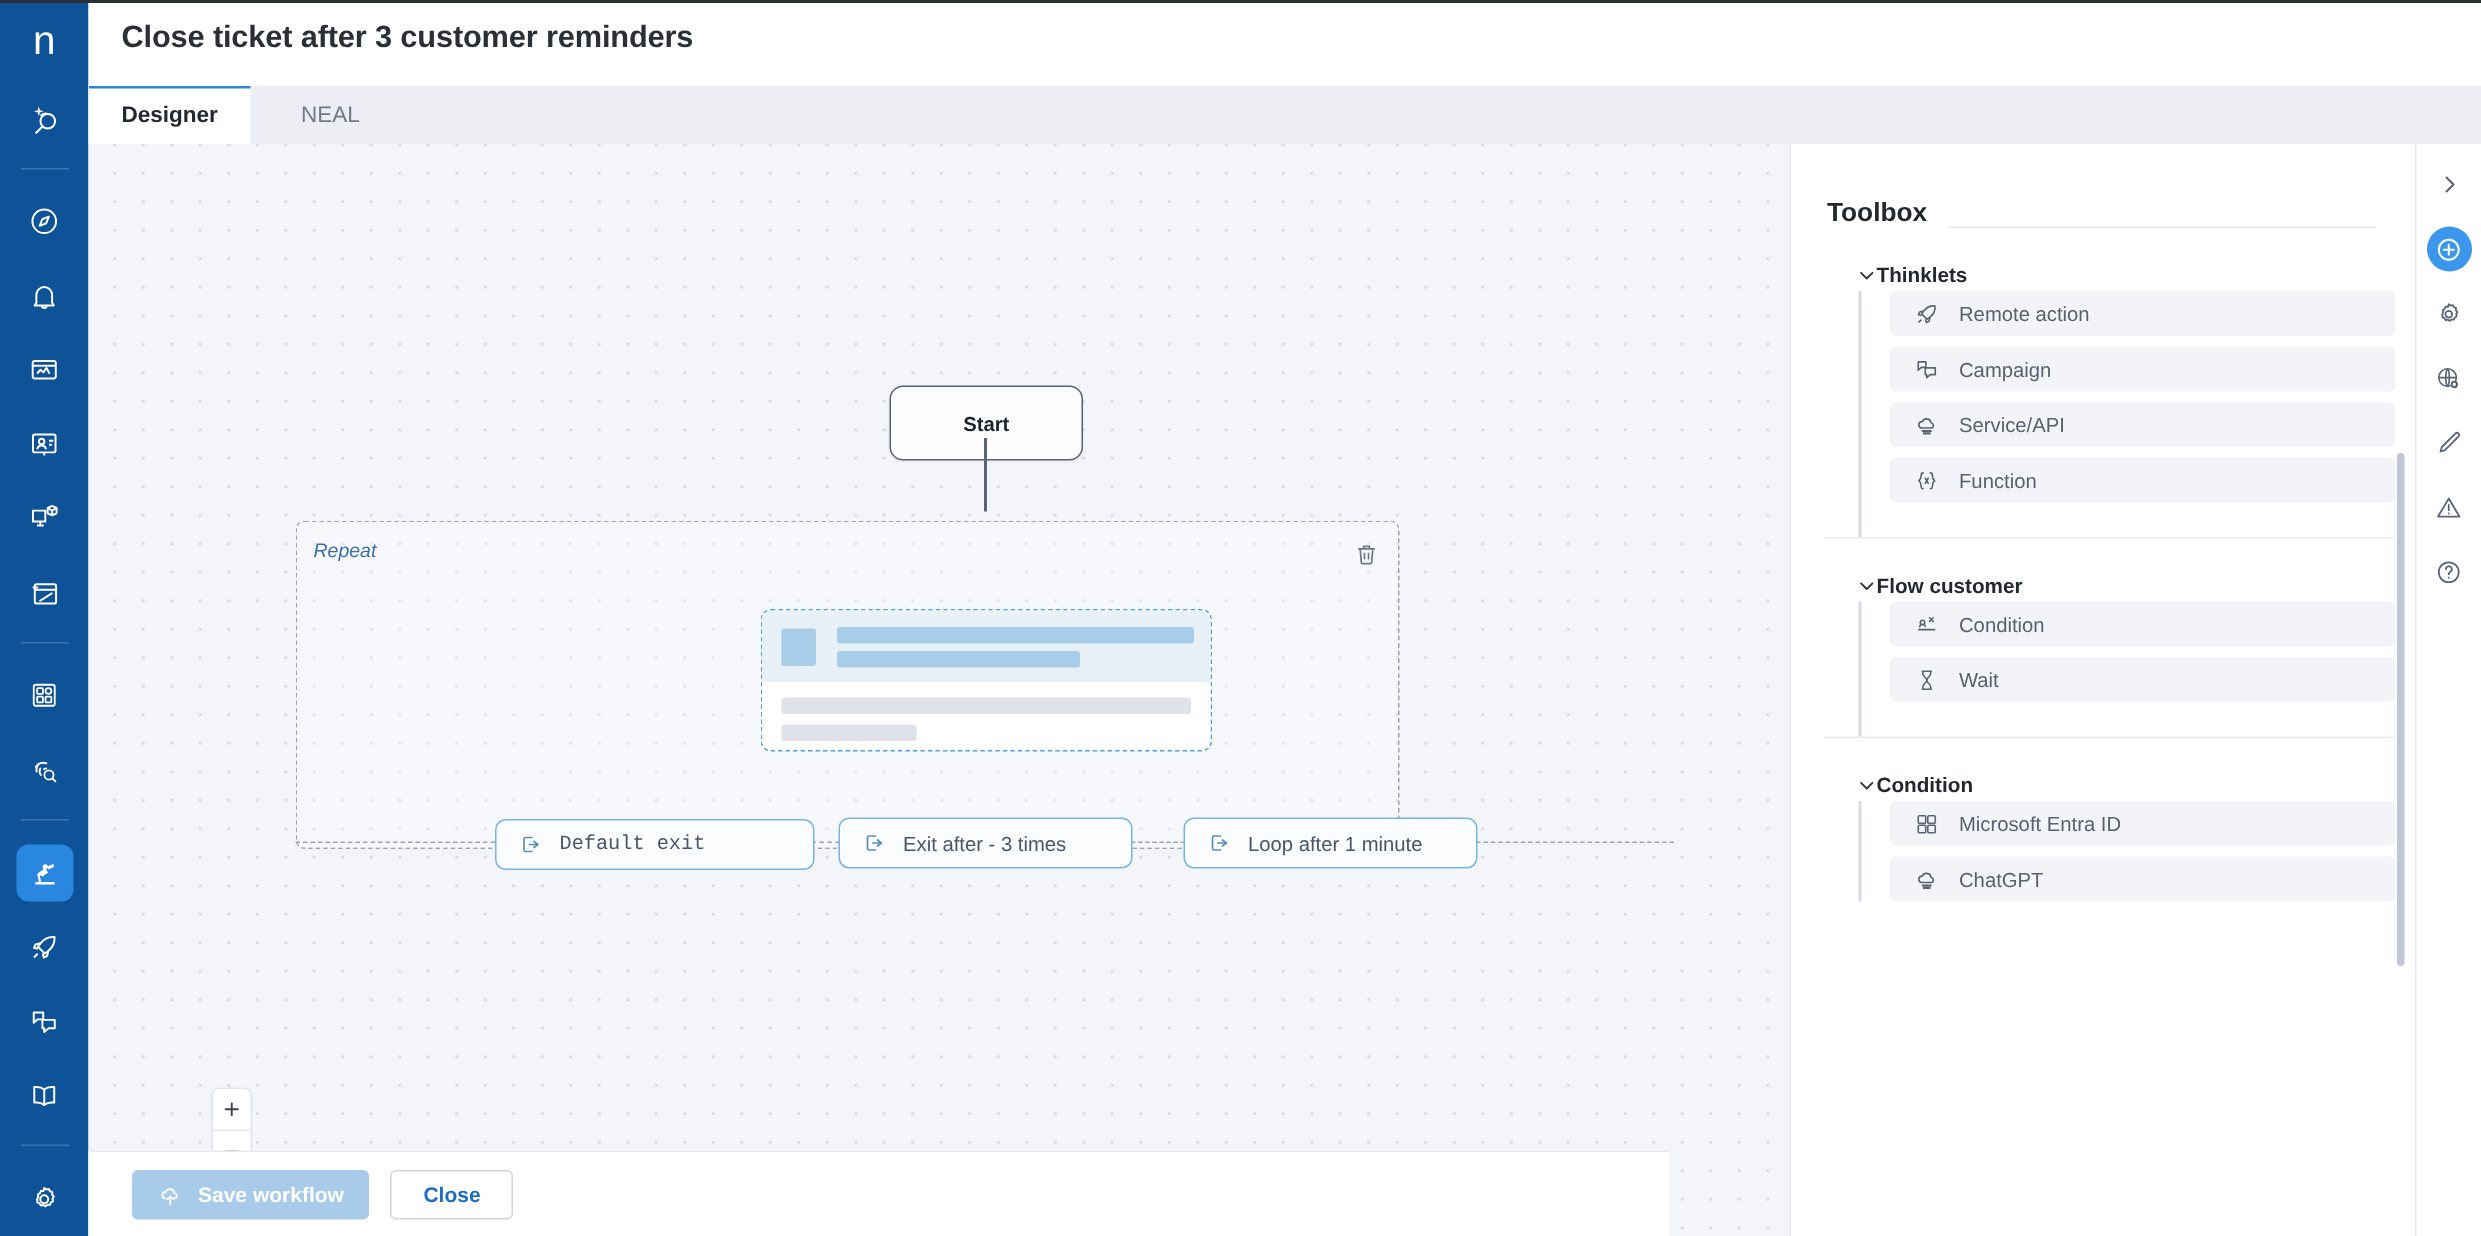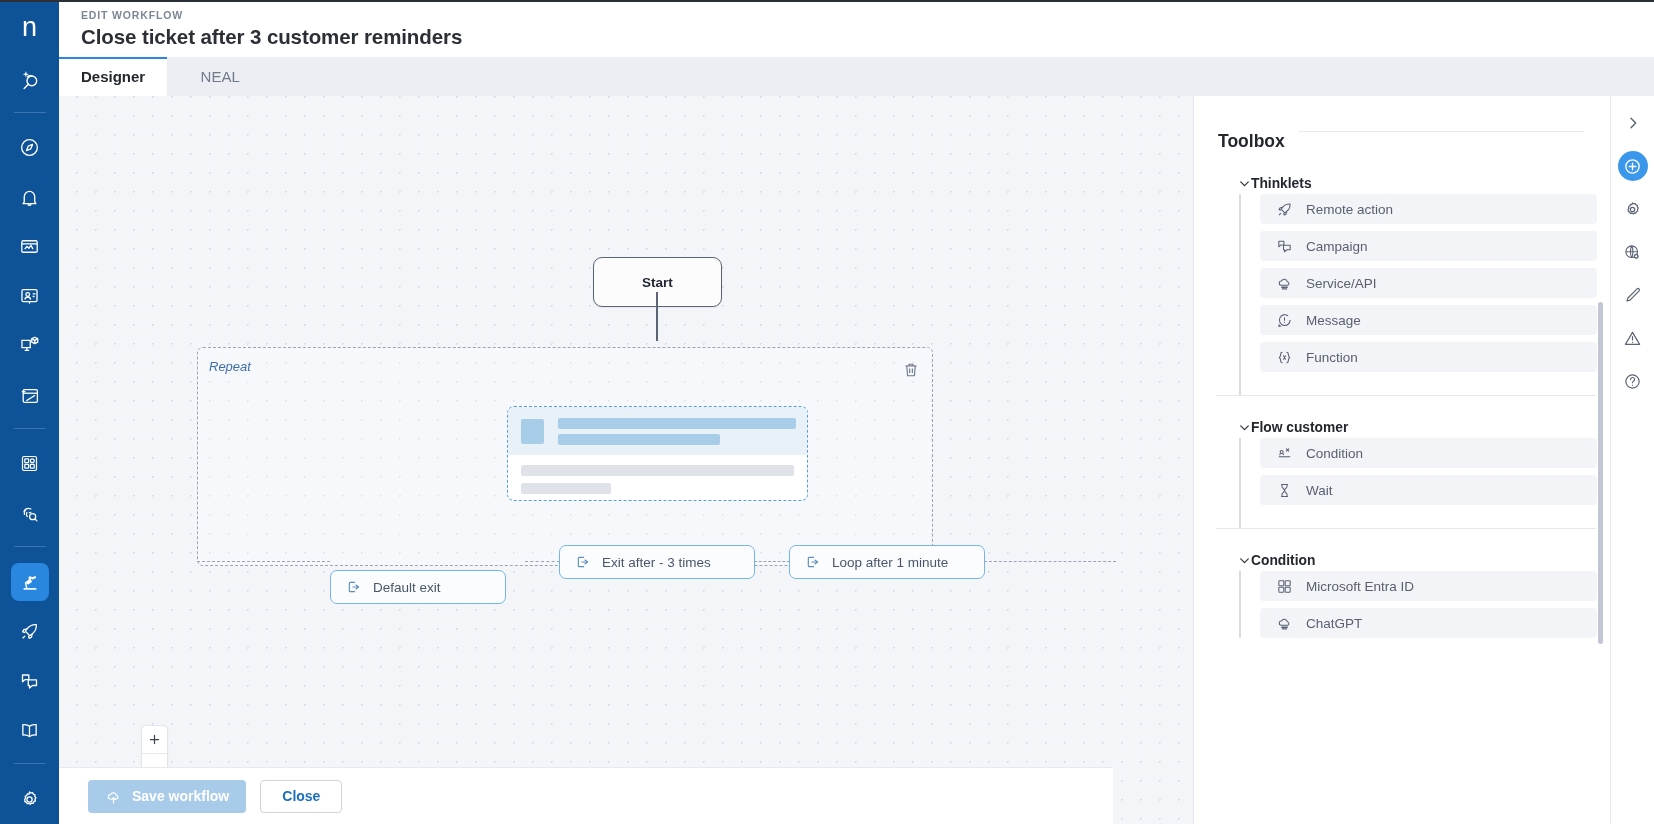--- a/index.html
+++ b/index.html
@@ -159,21 +159,21 @@
   .zbtn + .zbtn { border-top: 1px solid #e6e8f0; }
   .zbtn svg { display: block; }
 
   
   .toolbox {
     flex: 0 0 417px; width: 417px; background: #fff;
     border-left: 1px solid #e7e9f0;
     position: relative; overflow: hidden;
   }
   .tbtitlerow {
-    display: flex; align-items: flex-start; gap: 14px;
+    display: flex; align-items: flex-end; gap: 14px;
     padding: 35px 26px 0 24px;
   }
   .tbtitle { font-size: 17.5px; font-weight: 700; color: #23272e; white-space: nowrap; }
   .tbtitlerule { flex: 1 1 auto; height: 1px; background: #e7e9f0; }
 
   .tbscroll { padding: 0 0 0 0; }
   .tbgroup { padding: 0 0 0 0; }
   .grouphdr {
     display: flex; align-items: center; 
     padding: 21px 0 0 44px; height: 42px;
@@ -360,21 +360,20 @@
       <svg width="21" height="21" viewBox="0 0 24 24" fill="none" stroke="currentColor" stroke-width="1.5" stroke-linejoin="round">
         <circle cx="12" cy="12" r="3"></circle>
         <path d="M12 3.4l1.5 1.2 1.9-.4 1 1.7 1.8.7-.2 1.9 1.3 1.4-1 1.7.4 1.9-1.7 1-.7 1.8-1.9-.2-1.4 1.3-1.7-1-1.9.4-1-1.7-1.8-.7.2-1.9L6.5 12l1-1.7-.4-1.9 1.7-1 .7-1.8 1.9.2z"></path>
       </svg>
     </div>
   </div>
 
   <div class="maincol">
 
     <div class="header">
-      <div class="eyebrow">EDIT WORKFLOW</div>
       <div class="pagetitle">Close ticket after 3 customer reminders</div>
     </div>
 
     <div class="tabbar">
       <div class="tab active">Designer</div>
       <div class="tab">NEAL</div>
     </div>
 
     <div class="canvasrow">
 
@@ -407,21 +406,21 @@
               <div class="skelline" style="width:100%"></div>
               <div class="skelline" style="width:68%"></div>
             </div>
           </div>
           <div class="skelbody">
             <div class="skelgray" style="width:100%"></div>
             <div class="skelgray" style="width:33%"></div>
           </div>
         </div>
 
-        <div class="exitchip" style="left:271px;top:474px;width:176px;">
+        <div class="exitchip" style="left:271px;top:450px;width:213px;font-family:Liberation Mono, monospace;">
           <span class="eicon">
             <svg width="16" height="16" viewBox="0 0 24 24" fill="none" stroke="currentColor" stroke-width="1.7" stroke-linejoin="round" stroke-linecap="round">
               <path d="M13 5H6.4A1.4 1.4 0 0 0 5 6.4v11.2A1.4 1.4 0 0 0 6.4 19H13"></path>
               <path d="M15 9l3.8 3-3.8 3"></path>
                 <path d="M10.4 12h8.4"></path>
             </svg>
           </span>
           <span>Default exit</span>
         </div>
 
@@ -505,30 +504,20 @@
                 <span>Campaign</span>
               </div>
               <div class="tbitem">
                 <span class="iicon">
                   <svg width="17" height="17" viewBox="0 0 24 24" fill="none" stroke="currentColor" stroke-width="1.5" stroke-linejoin="round">
                     <path d="M7.4 14.6a3 3 0 0 1 .4-6 4.3 4.3 0 0 1 8.2 1 2.6 2.6 0 0 1 .6 5z"></path>
                     <path d="M7.4 17.4h9.2M8.4 19.6h7.2" stroke-width="2"></path>
                   </svg>
                 </span>
                 <span>Service/API</span>
-              </div>
-              <div class="tbitem">
-                <span class="iicon">
-                  <svg width="17" height="17" viewBox="0 0 24 24" fill="none" stroke="currentColor" stroke-width="1.5" stroke-linejoin="round">
-                    <path d="M20 11.4a7.6 7.6 0 1 1-3.1-6.1l.1.1"></path>
-                    <path d="M4.6 17.2 4 20.4l3.4-.7"></path>
-                    <path d="M12 8.2v3.4M12 14.6v.1" stroke-linecap="round"></path>
-                  </svg>
-                </span>
-                <span>Message</span>
               </div>
               <div class="tbitem">
                 <span class="iicon">
                   <svg width="17" height="17" viewBox="0 0 24 24" fill="none" stroke="currentColor" stroke-width="1.5" stroke-linecap="round" stroke-linejoin="round">
                     <path d="M8.6 4.6c-1.8 0-2 1.2-2 3.2S6 11 4.6 12c1.4 1 2 1.8 2 4.2s.2 3.2 2 3.2"></path>
                     <path d="M15.4 4.6c1.8 0 2 1.2 2 3.2s.6 3.2 2 4.2c-1.4 1-2 1.8-2 4.2s-.2 3.2-2 3.2"></path>
                     <path d="m10.6 9.6 2.8 4.8M13.4 9.6l-2.8 4.8"></path>
                   </svg>
                 </span>
                 <span>Function</span>

